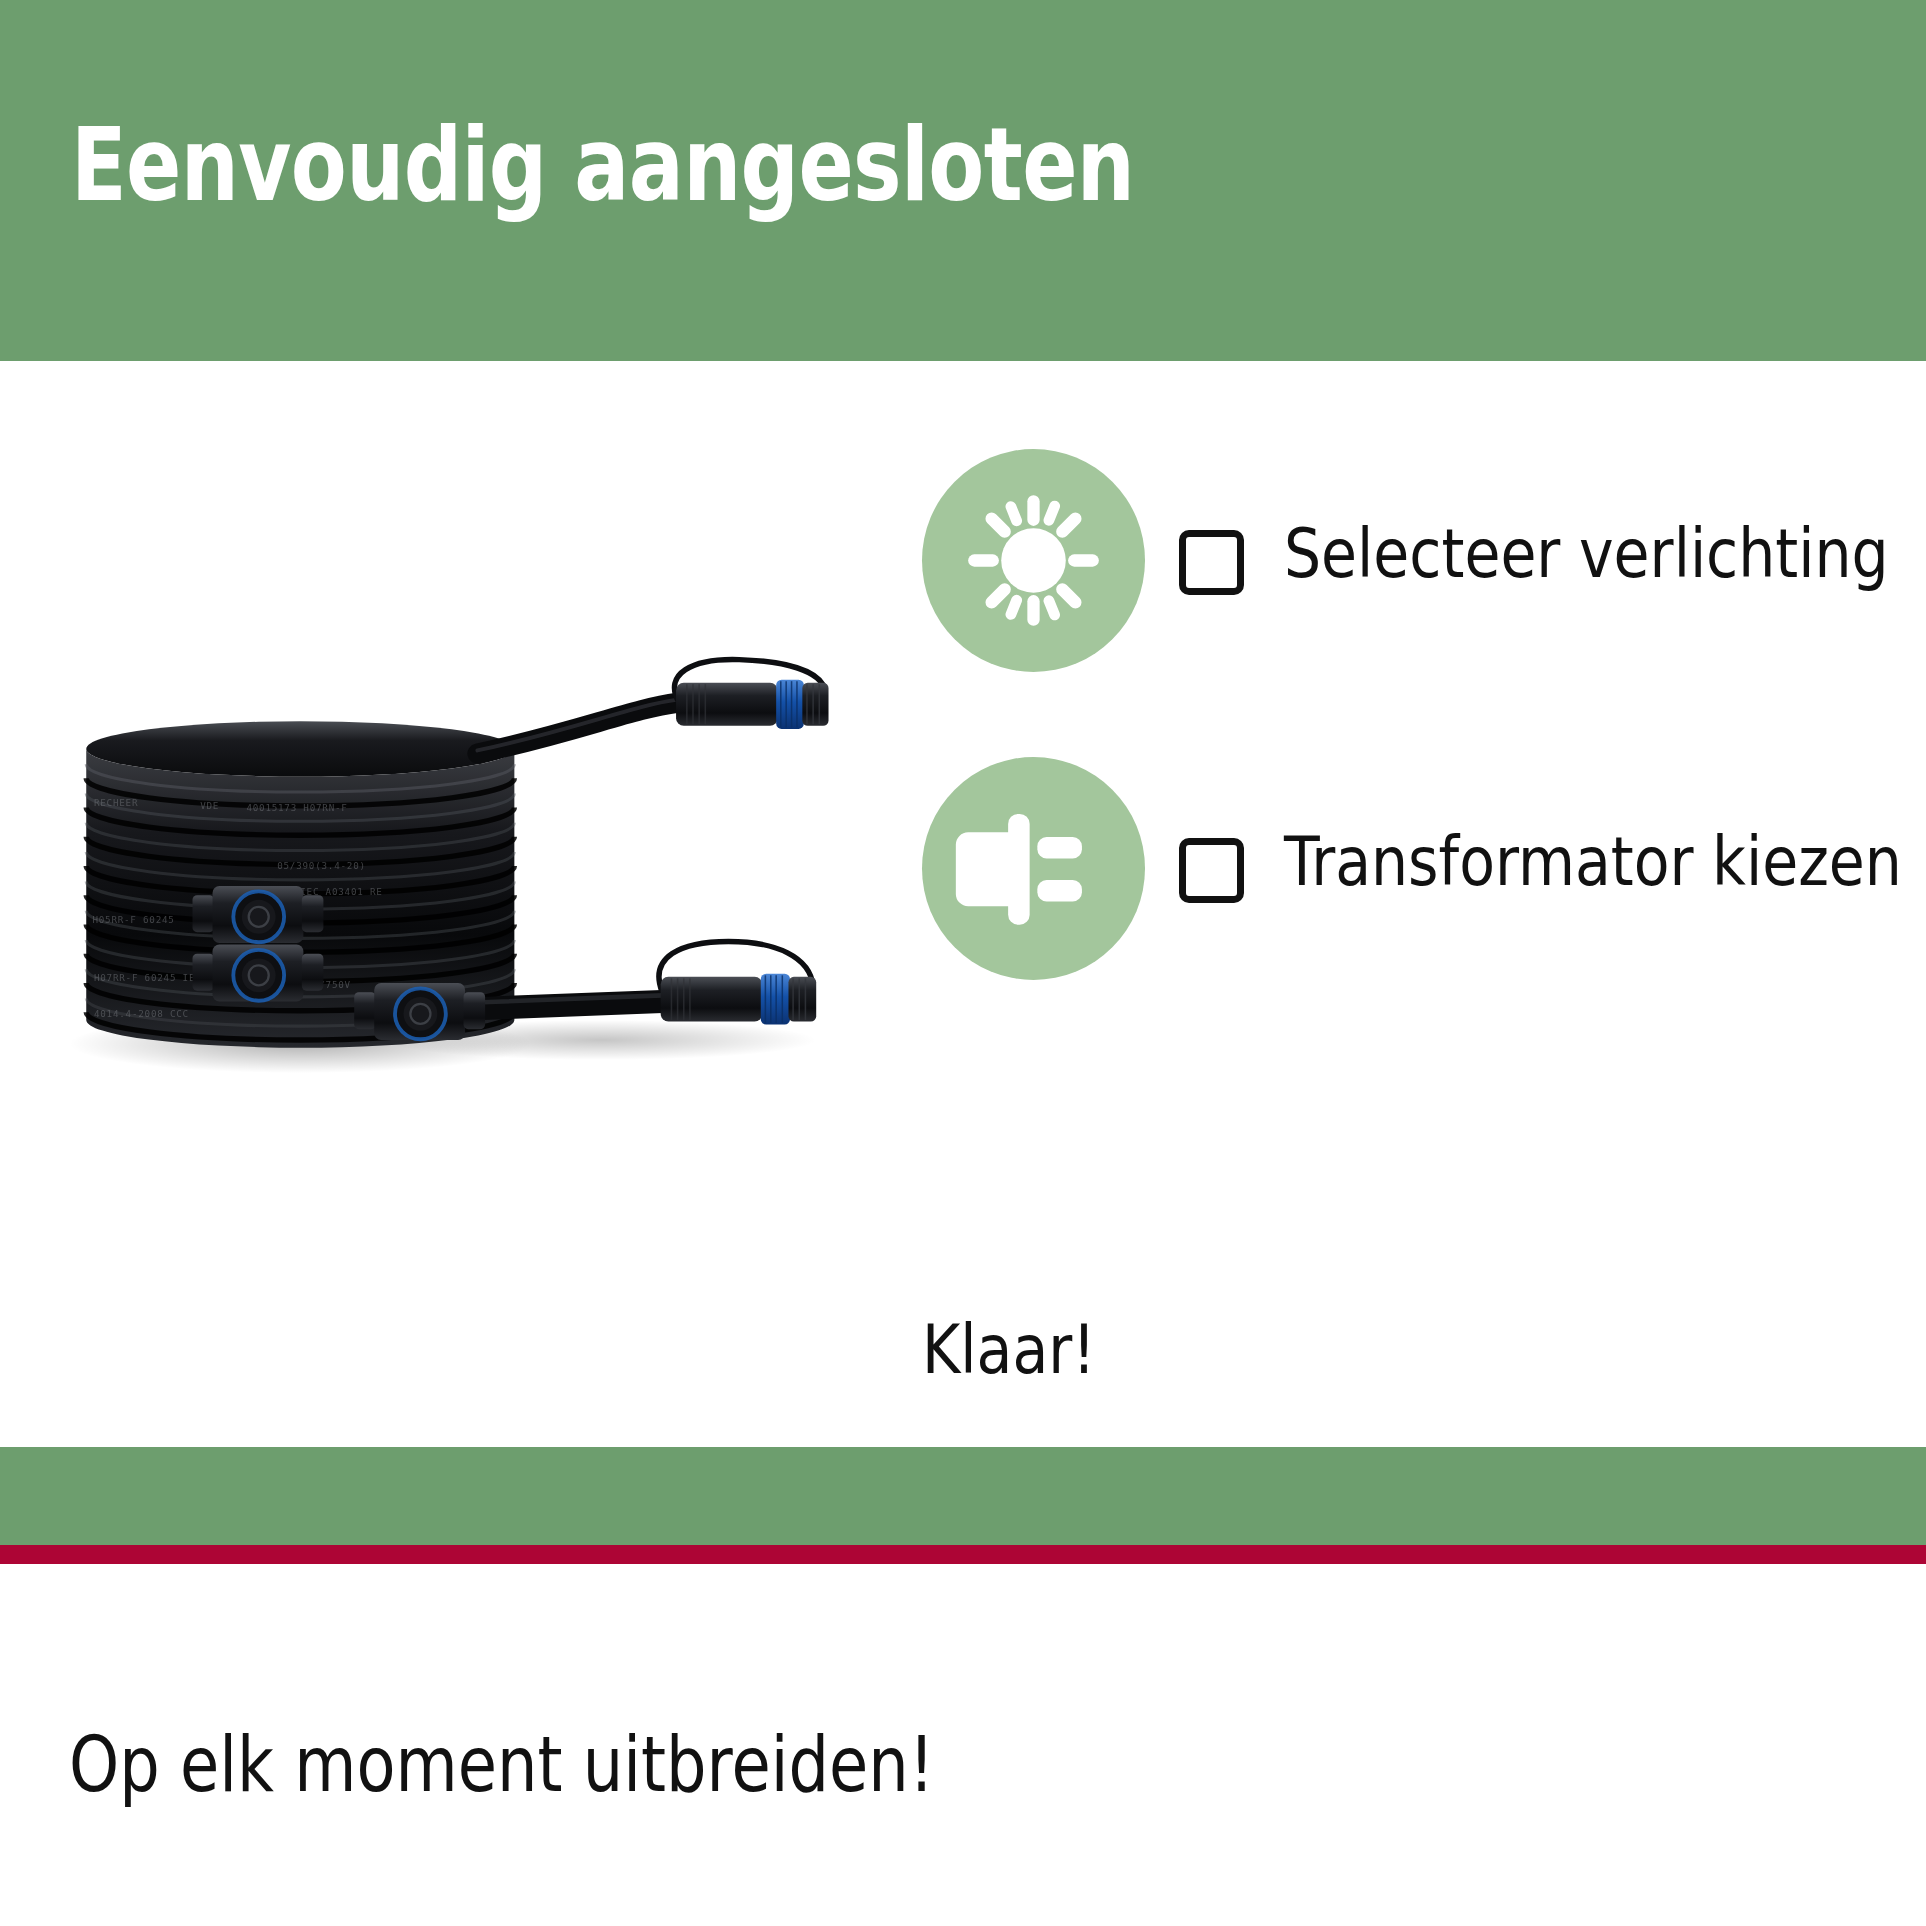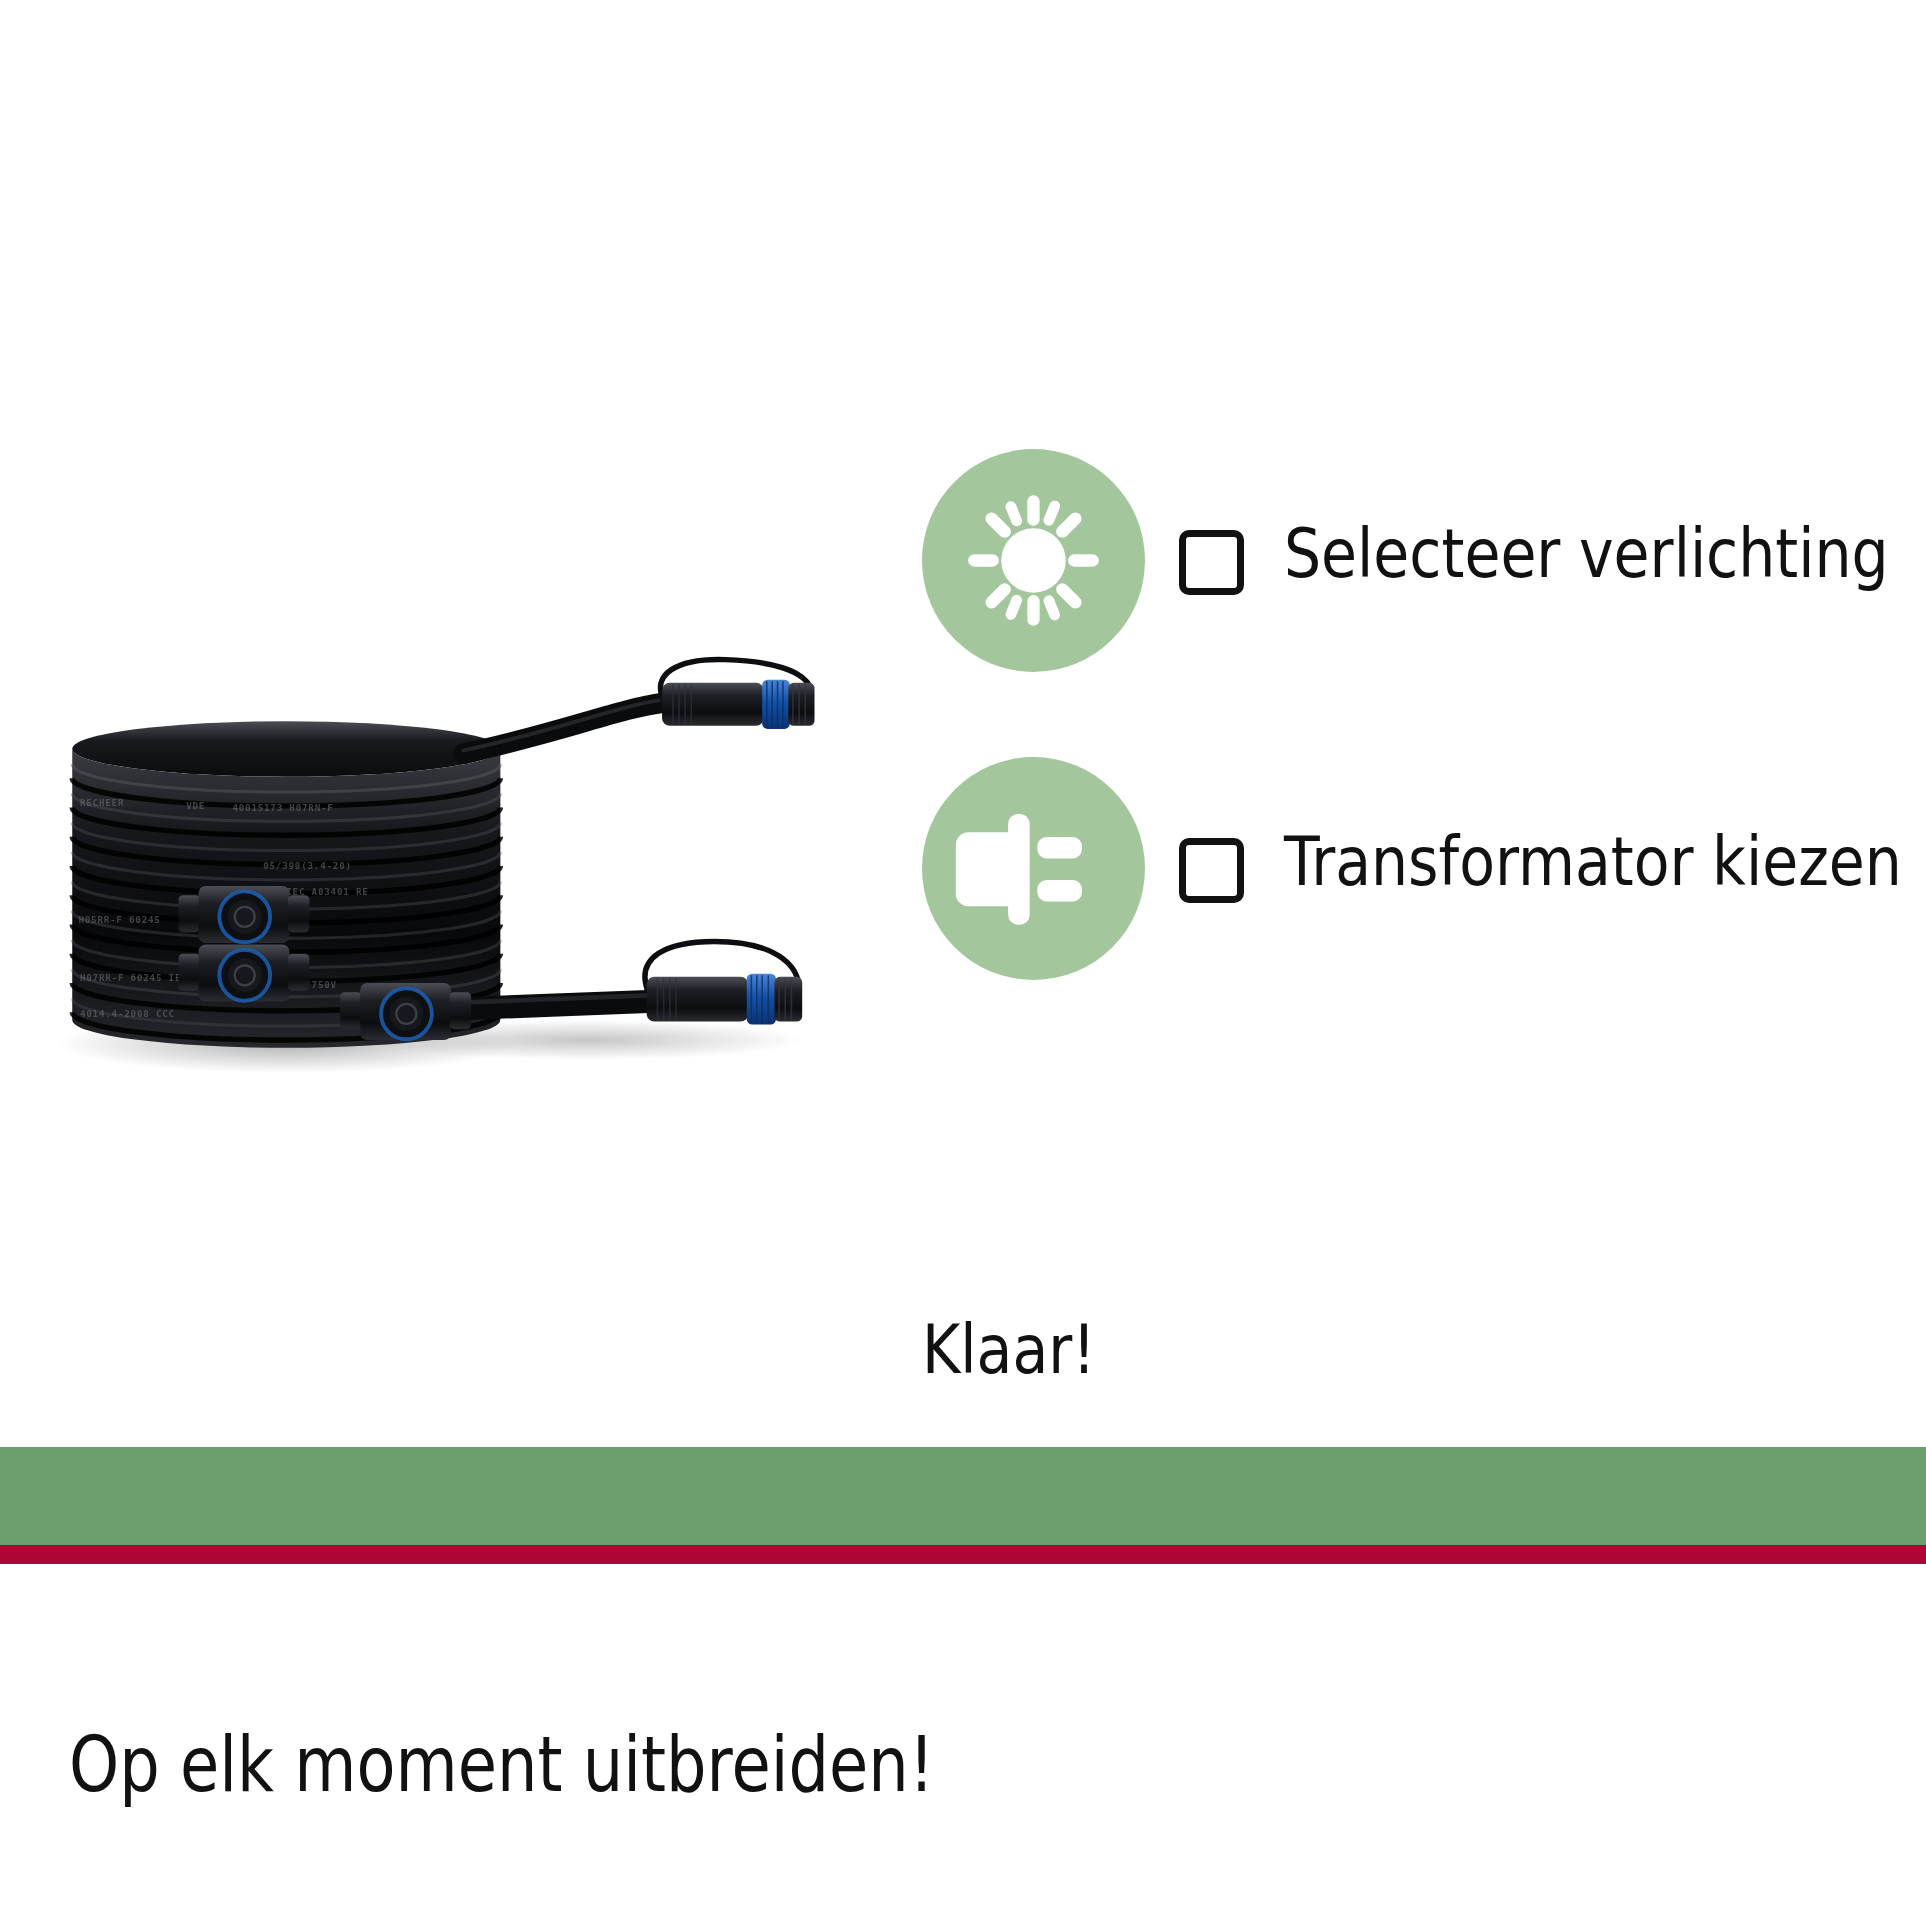--- a/index.html
+++ b/index.html
@@ -38,25 +38,24 @@
     letter-spacing: -0.8px;
     line-height: 1.0;
     transform: scaleX(0.80);
     transform-origin: left top;
     white-space: nowrap;
   }
 
   
   .product-photo {
     position: absolute;
-    left: 32px;
+    left: 46px;
     top: 655px;
     width: 909px;
     height: 462px;
-    font-weight: bold;
   }
   .product-photo svg {
     display: block;
     width: 100%;
     height: 100%;
   }
 
   
   .checklist {
     position: absolute;
@@ -154,20 +153,23 @@
     transform: scaleX(0.84);
     transform-origin: left top;
     white-space: nowrap;
   }
 </style>
 </head>
 <body>
 
 <div id="page">
 
+  <div class="header-band">
+    <div class="header-title">Eenvoudig aangesloten</div>
+  </div>
 
   <div class="product-photo">
     <svg viewBox="0 0 1180 600" xmlns="http://www.w3.org/2000/svg">
       <defs>
         <linearGradient id="cab" x1="0" y1="0" x2="0" y2="1">
           <stop offset="0%" stop-color="#3b3d42"></stop>
           <stop offset="28%" stop-color="#17181c"></stop>
           <stop offset="62%" stop-color="#08090b"></stop>
           <stop offset="100%" stop-color="#26282d"></stop>
         </linearGradient>

